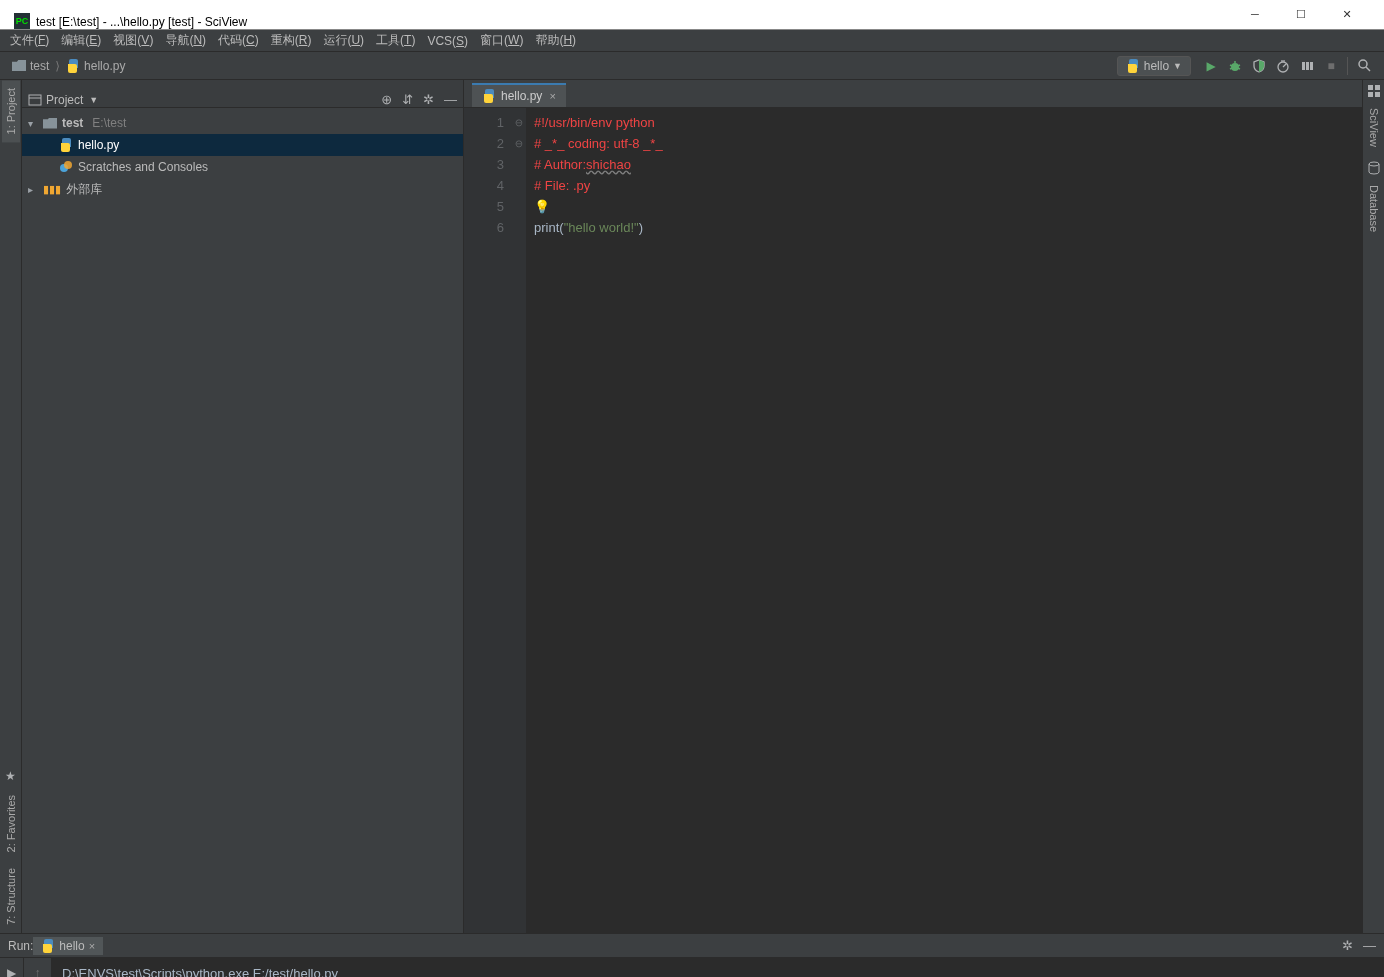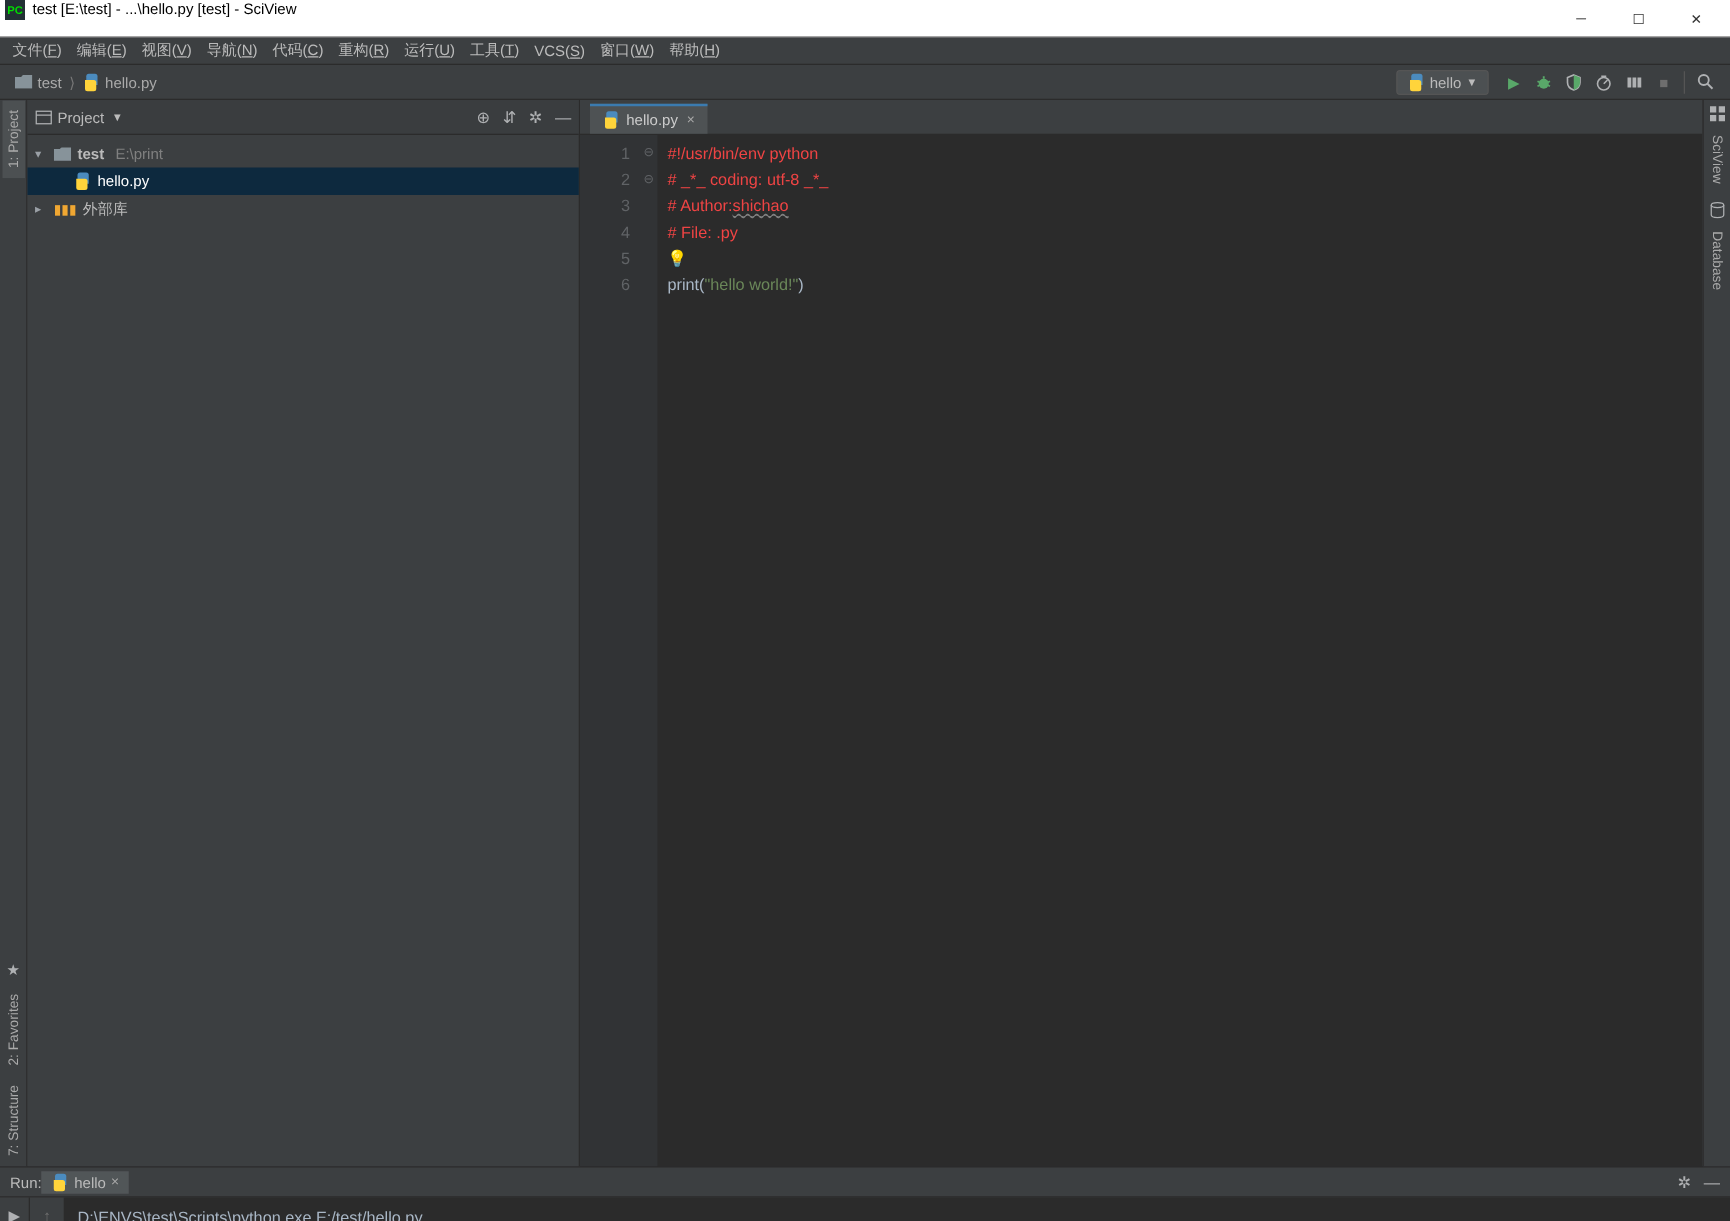--- a/index.html
+++ b/index.html
@@ -1,19 +1,19 @@
 <!DOCTYPE html>
 <html><head>
 <meta charset="utf-8">
 <style>
 * { margin:0; padding:0; box-sizing:border-box; font-family:"Microsoft YaHei", "Segoe UI", sans-serif; }
 body { background:#3c3f41; color:#bbbbbb; width:1384px; height:977px; overflow:hidden; font-size:12px; }
 
 
-.titlebar { height:30px; background:#ffffff; color:#000; display:flex; align-items:flex-start; padding:0 4px; border-bottom:1px solid #888; }
+.titlebar { height:30px; background:#ffffff; color:#000; display:flex; align-items:flex-end; padding:0 14px; border-bottom:1px solid #888; }
 .pc-logo { width:16px; height:16px; background:#233035; color:#0d0; font-size:9px; display:flex; align-items:center; justify-content:center; margin-right:6px; font-weight:bold; }
 .titlebar-title { flex:1; color:#000; font-size:12px; }
 .winbtn { width:46px; height:30px; display:flex; align-items:center; justify-content:center; color:#333; font-size:11px; }
 
 
 .menubar { height:22px; background:#3c3f41; display:flex; align-items:center; padding:0 4px; border-bottom:1px solid #2b2b2b; }
 .menu-item { padding:2px 6px; color:#bbbbbb; font-size:12px; }
 .menu-item u { text-decoration:underline; }
 
 
@@ -33,21 +33,21 @@
 .vsep { width:1px; height:18px; background:#555; margin:0 4px; }
 
 
 .main { display:flex; height:calc(100% - 30px - 22px - 28px - 24px - 20px); }
 .left-gutter { width:22px; background:#3c3f41; border-right:1px solid #2b2b2b; display:flex; flex-direction:column; align-items:center; }
 .vtab { writing-mode:vertical-rl; transform:rotate(180deg); padding:8px 3px; color:#aaa; font-size:11px; }
 .vtab.active { background:#4c5052; }
 .right-gutter { width:22px; background:#3c3f41; border-left:1px solid #2b2b2b; display:flex; flex-direction:column; align-items:center; padding-top:4px; }
 
 .project-panel { width:442px; background:#3c3f41; border-right:1px solid #2b2b2b; display:flex; flex-direction:column; }
-.pp-header { height:28px; display:flex; align-items:center; padding:0 6px; border-bottom:1px solid #2b2b2b; background:#3a3d3f; }
+.pp-header { height:28px; display:flex; align-items:flex-end; padding:0 6px; border-bottom:1px solid #2b2b2b; background:#3a3d3f; }
 .pp-title { display:flex; align-items:center; gap:4px; flex:1; }
 .pp-tools { display:flex; gap:10px; color:#afb1b3; align-items:center; font-size:13px;}
 .tree { padding:4px 0; font-size:12px; }
 .tree-row { display:flex; align-items:center; gap:5px; padding:2px 6px; height:22px;}
 .tree-row.sel { background:#0d293e; color:#fff; }
 .arrow { width:10px; color:#9aa0a6; font-size:10px; }
 .indent1 { padding-left:22px; }
 .tree-path { color:#808080; margin-left:4px; }
 .lib-ico { color:#f0a732; font-size:11px;}
 
@@ -183,26 +183,36 @@
         <span>⇵</span>
         <span>✲</span>
         <span>—</span>
       </div>
     </div>
     <div class="tree" id="tree">
         <div class="tree-row indent0">
           <span class="arrow">▾</span>
           <span class="folder-ico"></span>
           <span style="font-weight: bold;">test</span>
-          <span class="tree-path">E:\print</span>
+          <span class="tree-path">E:\test</span>
         </div>
         <div class="tree-row indent1 sel">
           <span class="arrow"></span>
           <span class="py-ico"></span>
           <span>hello.py</span>
+        </div>
+        <div class="tree-row indent1">
+          <span class="arrow"></span>
+          <span>
+            <svg width="14" height="14" viewBox="0 0 14 14">
+              <circle cx="5" cy="8" r="4" fill="#4ca3d9"></circle>
+              <circle cx="9" cy="5" r="4" fill="#f0a732" opacity="0.85"></circle>
+            </svg>
+          </span>
+          <span>Scratches and Consoles</span>
         </div>
         <div class="tree-row indent0">
           <span class="arrow">▸</span>
           <span class="lib-ico">▮▮▮</span>
           <span>外部库</span>
         </div>
       </div>
   </div>
 
   <div class="editor-area">

